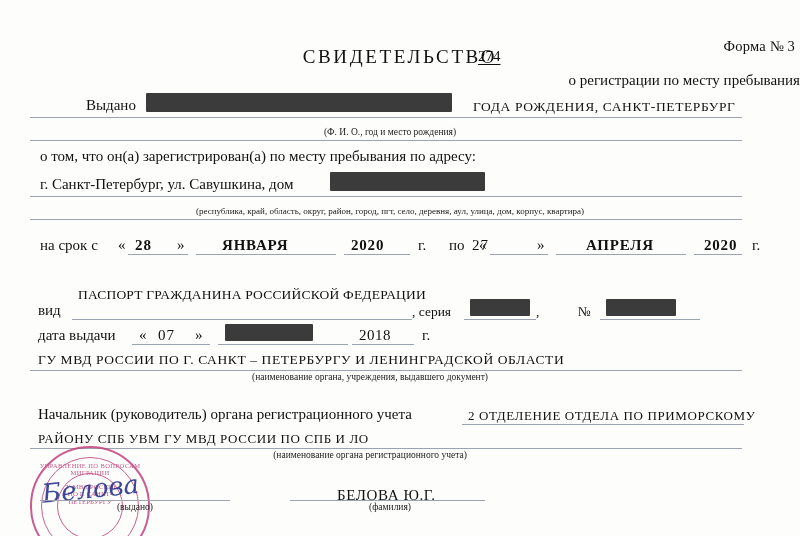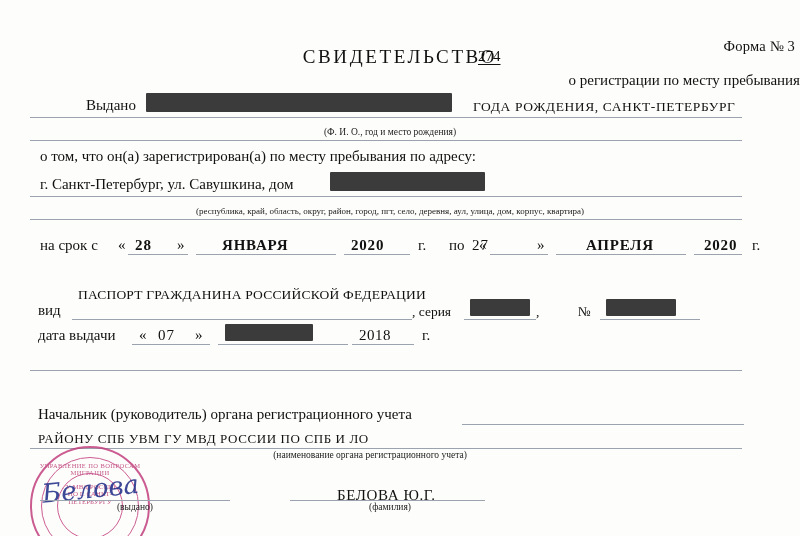--- a/index.html
+++ b/index.html
@@ -205,23 +205,26 @@
   <div class="txt" style="left:139px; top:327px;">«</div>
   <div class="txt" style="left:158px; top:327px; letter-spacing:1px;text-align:right;">07</div>
   <div class="txt" style="left:195px; top:327px;">»</div>
   <div class="line" style="left:132px; top:344px; width:78px;"></div>
   <div class="redact" style="left:225px; top:324px; width:88px; height:17px;"></div>
   <div class="line" style="left:218px; top:344px; width:130px;"></div>
   <div class="txt" style="left:359px; top:327px; letter-spacing:.5px;">2018</div>
   <div class="line" style="left:352px; top:344px; width:62px;"></div>
   <div class="txt" style="left:422px; top:327px;">г.</div>
 
+  <div class="txt-sp" style="left:38px; top:352px; font-size:13.5px;">ГУ  МВД  РОССИИ  ПО  Г. САНКТ – ПЕТЕРБУРГУ  И  ЛЕНИНГРАДСКОЙ ОБЛАСТИ</div>
   <div class="line" style="left:30px; top:370px; width:712px;"></div>
+  <div class="small-caption" style="left:200px; top:372px; width:340px;">(наименование органа, учреждения, выдавшего документ)</div>
 
   <div class="txt" style="left:38px; top:406px;">Начальник (руководитель) органа регистрационного учета</div>
+  <div class="txt-sp" style="left:468px; top:408px; font-size:13px;">2 ОТДЕЛЕНИЕ ОТДЕЛА  ПО ПРИМОРСКОМУ</div>
   <div class="line" style="left:462px; top:424px; width:282px;"></div>
 
   <div class="txt-sp" style="left:38px; top:431px; font-size:13px;">РАЙОНУ СПБ УВМ  ГУ  МВД РОССИИ  ПО СПБ  И  ЛО</div>
   <div class="line" style="left:30px; top:448px; width:712px;"></div>
   <div class="small-caption" style="left:200px; top:450px; width:340px;">(наименование органа регистрационного учета)</div>
 
   <div class="stamp">
     <div class="stamp-text-top">УПРАВЛЕНИЕ ПО ВОПРОСАМ МИГРАЦИИ</div>
     <div class="stamp-inner">ГУ МВД РОССИИ ПО Г. САНКТ-ПЕТЕРБУРГУ</div>
 

